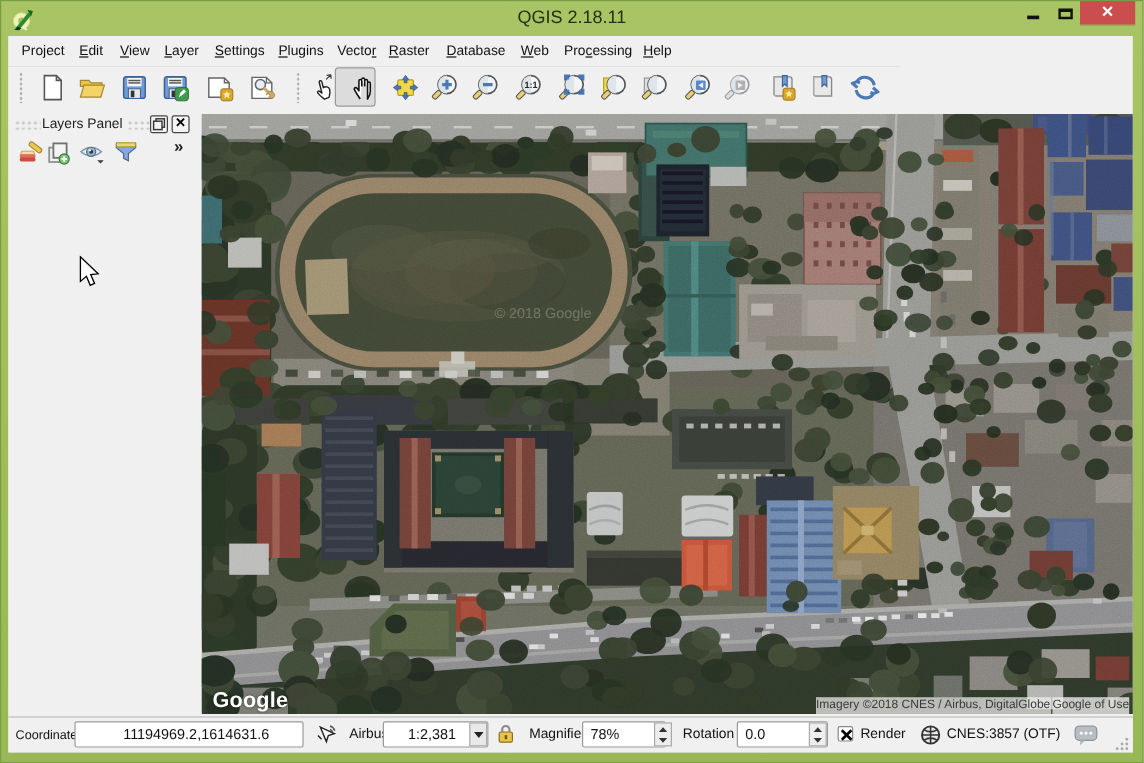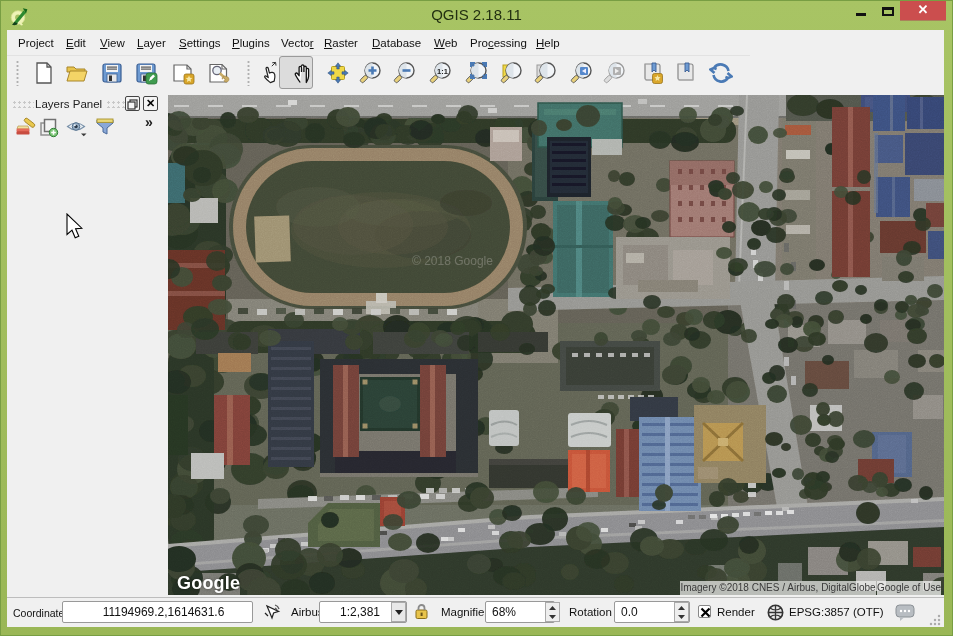--- a/index.html
+++ b/index.html
@@ -26,21 +26,21 @@
 .tree { position:absolute; left:2px; top:48px; width:148px; height:452px; background:#fff; border:2px solid #3d8ee3; }
 .trow { position:absolute; left:0; font-size:12px; font-weight:bold; color:#000; white-space:nowrap; }
 .cb { position:absolute; width:13px; height:13px; border:1px solid #b0b0b0; background:#fdfdfd; border-radius:2px; }
 .swatch { position:absolute; width:15px; height:15px; }
 .selrow { position:absolute; left:36px; top:32px; width:108px; height:15px; background:#3390f0; }
 .map { position:absolute; left:161px; top:0px; width:776px; height:500px; }
 .statusbar { position:absolute; left:0; top:567px; width:937px; height:30px; background:#f0f0f0; border-top:1px solid #bdbdbd; font-size:11.5px; color:#111; }
 .statusbar span { position:absolute; top:8px; }
 .sbox { position:absolute; top:3px; height:22px; background:#fff; border:1px solid #999; border-radius:2px; font-size:12px;padding-left:12px; }
 .google { position:absolute; left:9px; top:478px; color:#fff; font-size:18px; font-weight:bold; letter-spacing:0.2px; text-shadow:0 0 3px rgba(0,0,0,0.45); }
-.attrib { position:absolute; left:512px; top:486px; width:196px; height:24px; background:rgba(240,240,238,0.72); color:#3a3a3a; font-size:10px; line-height:14px; text-align:center; white-space:nowrap; overflow:hidden; }
+.attrib { position:absolute; left:512px; top:486px; width:196px; height:24px; background:rgba(240,240,238,0.72); color:#3a3a3a; font-size:10px; line-height:14px; white-space:nowrap; overflow:hidden; }
 .attrib2 { position:absolute; left:709px; top:486px; width:64px; height:14px; background:rgba(240,240,238,0.78); color:#3a3a3a; font-size:10px; line-height:14px; text-align:center; }
 </style></head><body>
 <div class="win">
  <div class="titlebar">
   <svg class="logo" width="18" height="20" viewBox="0 0 18 20">
         <circle cx="8" cy="11.5" r="6.8" fill="#eef3b6" stroke="#d4dd8e" stroke-width="0.8"></circle>
         <circle cx="8" cy="11.5" r="2.9" fill="#a5c163"></circle>
         <path d="M3.2 17.2 L13.6 4.4 L16 6.8 L6.2 18.6 z" fill="#2d8a30"></path>
         <path d="M12.8 2.2 l4.6 1 -1.4 4.4 z" fill="#15691b"></path>
         <path d="M2 18.8 c2.5 .8 4.8 .3 5.8 -1.3 l-3.2 -1.5 z" fill="#12401a"></path>
@@ -1094,21 +1094,21 @@
     <div style="position:absolute;left:384px;top:4px;width:15px;height:20px;background:#e8e8e8;border:1px solid #aaa"></div>
     <svg width="8" height="5" style="position:absolute;left:388px;top:12px">
           <path d="M0 0 h8 l-4 5 z" fill="#222"></path>
         </svg>
     <div style="position:absolute;left:407px;top:5px"><svg width="15" height="17" viewBox="0 0 15 17">
             <rect x="2" y="7" width="11" height="8.5" rx="1.4" fill="#e8c44c" stroke="#8a6e1a" stroke-width="1"></rect>
             <path d="M4.5 7 V5 a3 3 0 0 1 6 0 v2" fill="none" stroke="#8a8a8a" stroke-width="1.8"></path>
             <rect x="6.6" y="9.6" width="2" height="3.4" fill="#6a551a"></rect>
           </svg></div>
     <span style="left:434px">Magnifier</span>
-    <div class="sbox" style="left:478px;width:70px;line-height:20px;padding-left:6px">68%</div>
+    <div class="sbox" style="left:478px;width:70px;line-height:20px;padding-left:6px">78%</div>
     <div style="position:absolute;left:538px;top:4px;width:15px;height:20px;background:#eee;border:1px solid #aaa"></div>
     <svg width="9" height="18" style="position:absolute;left:541px;top:6px">
           <path d="M1 6 h7 l-3.5 -4 z" fill="#333"></path>
           <path d="M1 11 h7 l-3.5 4 z" fill="#333"></path>
         </svg>
     <span style="left:562px">Rotation</span>
     <div class="sbox" style="left:607px;width:76px;line-height:20px;padding-left:6px">0.0</div>
     <div style="position:absolute;left:667px;top:4px;width:15px;height:20px;background:#eee;border:1px solid #aaa"></div>
     <svg width="9" height="18" style="position:absolute;left:670px;top:6px">
           <path d="M1 6 h7 l-3.5 -4 z" fill="#333"></path>
@@ -1116,21 +1116,21 @@
         </svg>
     <div style="position:absolute;left:691px;top:7px;width:13px;height:13px;background:#fff;border:1px solid #888;border-radius:2px"></div>
     <svg width="11" height="11" style="position:absolute;left:693px;top:9px">
           <path d="M1.5 1.5 L9.5 9.5 M9.5 1.5 L1.5 9.5" stroke="#000" stroke-width="2.2"></path>
         </svg>
     <span style="left:710px">Render</span>
     <div style="position:absolute;left:760px;top:6px"><svg width="17" height="17" viewBox="0 0 17 17">
             <circle cx="8.5" cy="8.5" r="7.2" fill="#e8e8e8" stroke="#333" stroke-width="1.6"></circle>
             <path d="M8.5 1.3 v14.4 M1.3 8.5 h14.4 M3 4 a9 9 0 0 0 11 0 M3 13 a9 9 0 0 1 11 0" fill="none" stroke="#333" stroke-width="1.3"></path>
           </svg></div>
-    <span style="left:782px">EPSG:3857 (OTF)</span>
+    <span style="left:782px">CNES:3857 (OTF)</span>
     <div style="position:absolute;left:888px;top:6px"><svg width="20" height="17" viewBox="0 0 20 17">
             <rect x="1" y="1" width="18" height="12" rx="3.5" fill="#b8bdc2" stroke="#8a9095" stroke-width="1"></rect>
             <path d="M5 13 l0 4 4.5-4 z" fill="#b8bdc2"></path>
             <circle cx="6" cy="7" r="1.2" fill="#fff"></circle>
             <circle cx="10" cy="7" r="1.2" fill="#fff"></circle>
             <circle cx="14" cy="7" r="1.2" fill="#fff"></circle>
           </svg></div>
     <svg width="12" height="12" style="position:absolute;left:922px;top:16px">
           <g fill="#aaa">
             <circle cx="10" cy="2" r="1.2"></circle>

